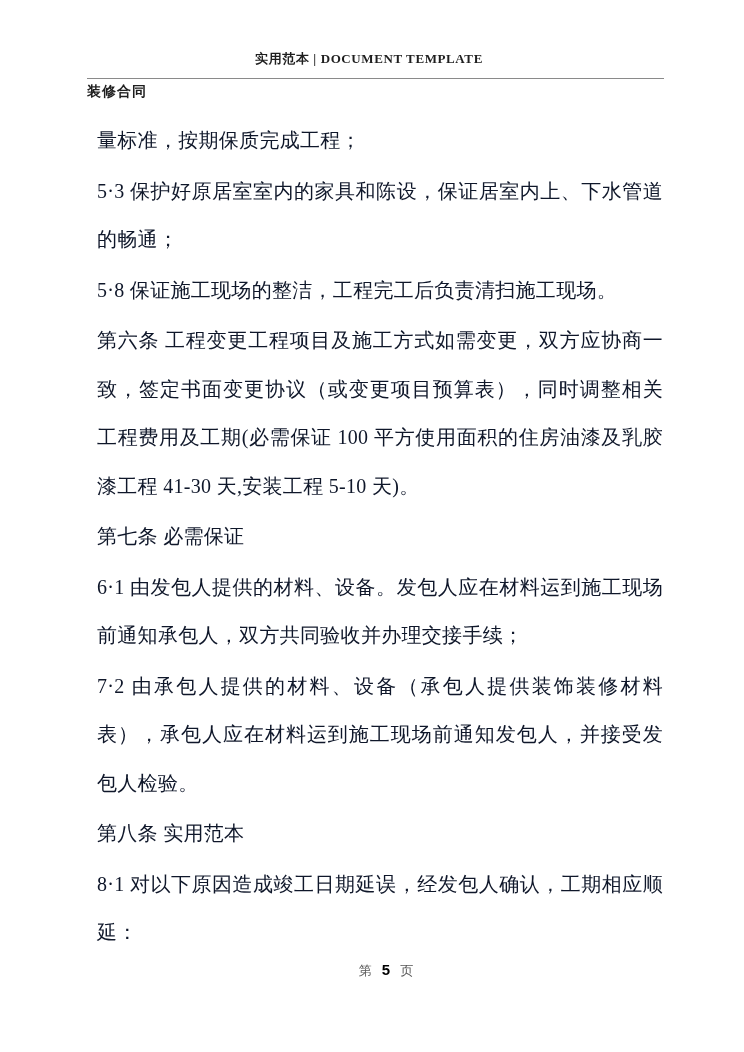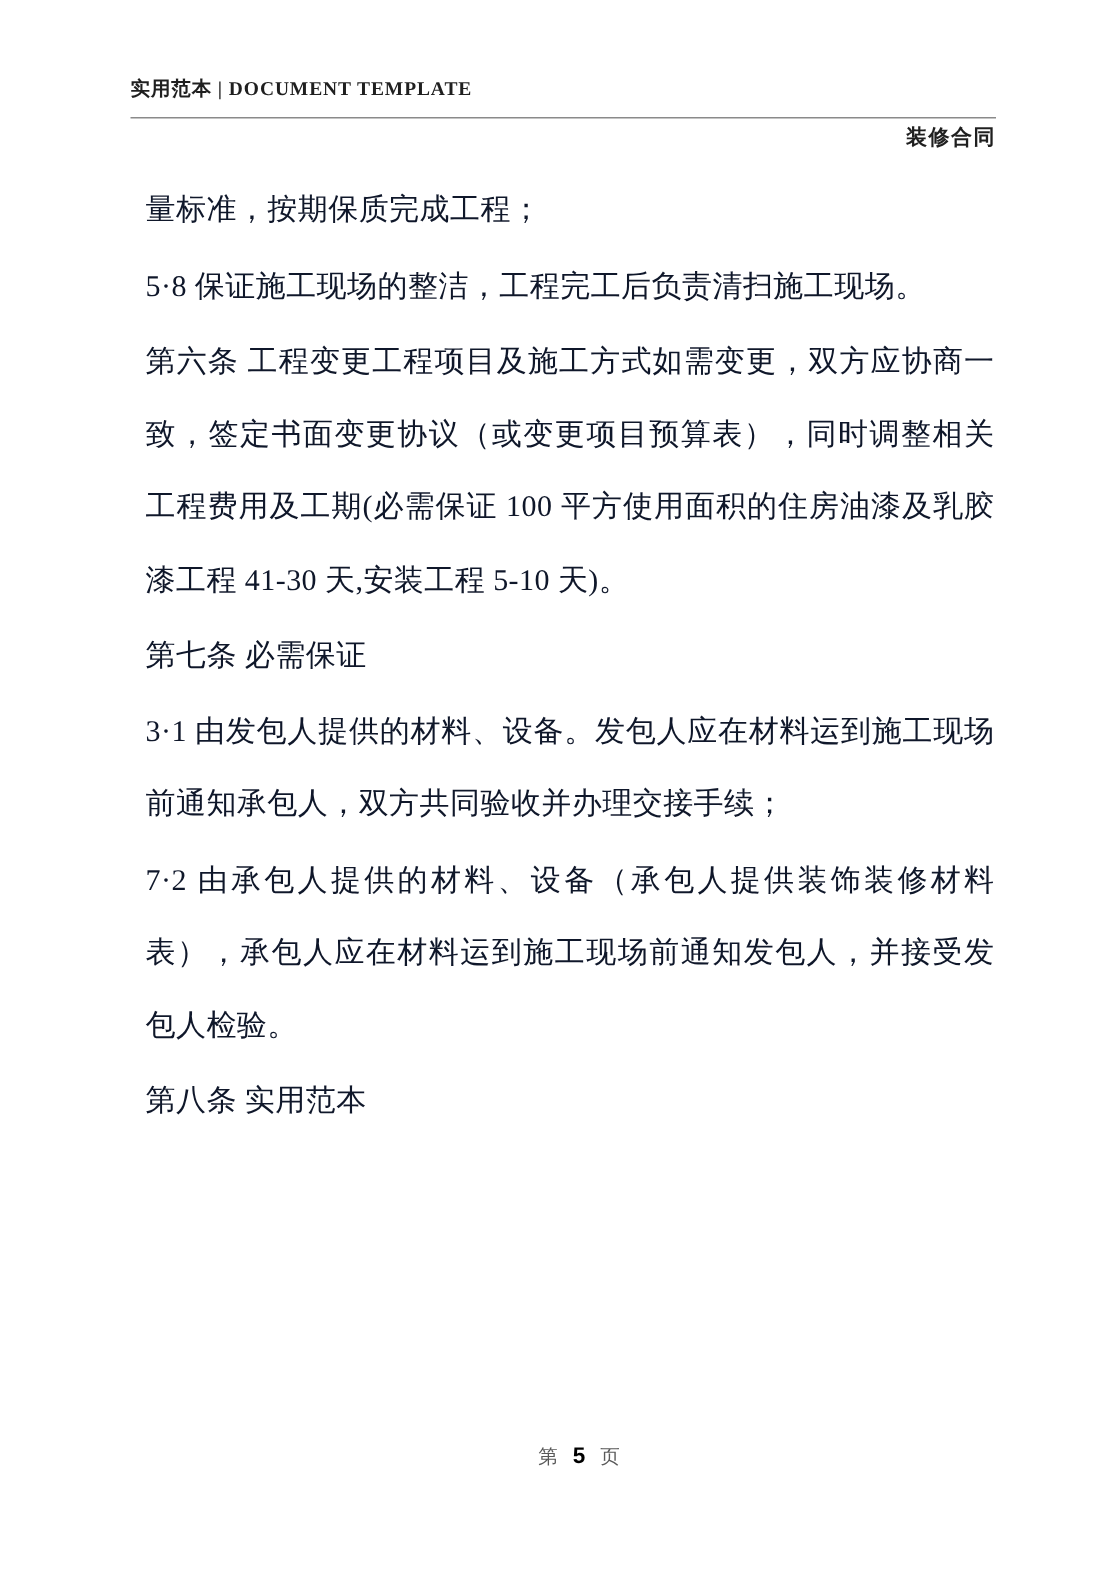--- a/index.html
+++ b/index.html
@@ -17,36 +17,36 @@
   }
 
   
   .header {
     position: absolute;
     top: 50px;
     left: 87px;
     right: 80px;
   }
   .header-brand {
-    text-align: left;
+    text-align: center;
     font-size: 13px;
     font-weight: bold;
     color: #1f1f1f;
     letter-spacing: 0.6px;
     padding-bottom: 10px;
     padding-right: 13px;
     white-space: nowrap;
     font-family: Liberation Serif, serif;
   }
   .header-rule {
     height: 1px;
     background: #8a8a8a;
   }
   .header-doc-title {
-    text-align: right;
+    text-align: left;
     font-size: 14px;
     font-weight: bold;
     color: #1f1f1f;
     padding-top: 4px;
     letter-spacing: 1px;
   }
 
   
   .body-text {
     position: absolute;
@@ -92,26 +92,28 @@
 <div class="page">
 
   <div class="header">
     <div class="header-brand">实用范本 | DOCUMENT TEMPLATE</div>
     <div class="header-rule"></div>
     <div class="header-doc-title">装修合同</div>
   </div>
 
   <div class="body-text">
     <p>量标准，按期保质完成工程；</p>
+    <p>5·3 保护好原居室室内的家具和陈设，保证居室内上、下水管道的畅通；</p>
     <p>5·8 保证施工现场的整洁，工程完工后负责清扫施工现场。</p>
     <p>第六条 工程变更工程项目及施工方式如需变更，双方应协商一致，签定书面变更协议（或变更项目预算表），同时调整相关工程费用及工期(必需保证 100 平方使用面积的住房油漆及乳胶漆工程 41-30 天,安装工程 5-10 天)。</p>
     <p>第七条 必需保证</p>
-    <p>3·1 由发包人提供的材料、设备。发包人应在材料运到施工现场前通知承包人，双方共同验收并办理交接手续；</p>
+    <p>6·1 由发包人提供的材料、设备。发包人应在材料运到施工现场前通知承包人，双方共同验收并办理交接手续；</p>
     <p>7·2 由承包人提供的材料、设备（承包人提供装饰装修材料表），承包人应在材料运到施工现场前通知发包人，并接受发包人检验。</p>
     <p>第八条 实用范本</p>
+    <p>8·1 对以下原因造成竣工日期延误，经发包人确认，工期相应顺延：</p>
   </div>
 
   <div class="footer">
     <span class="page-label">第</span>
     <span class="page-number">5</span>
     <span class="page-label">页</span>
   </div>
 
 </div>
 

